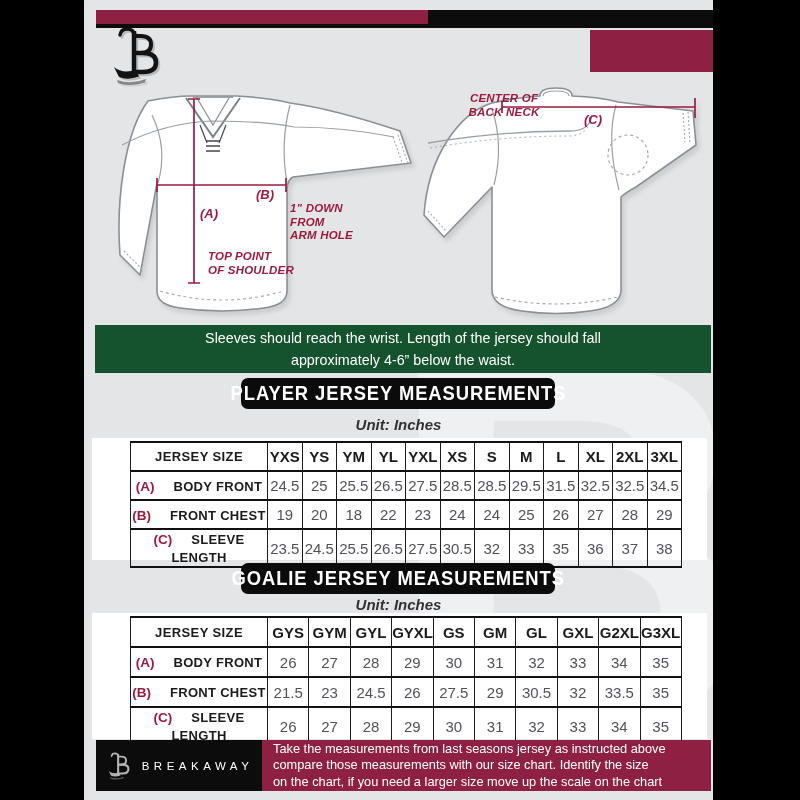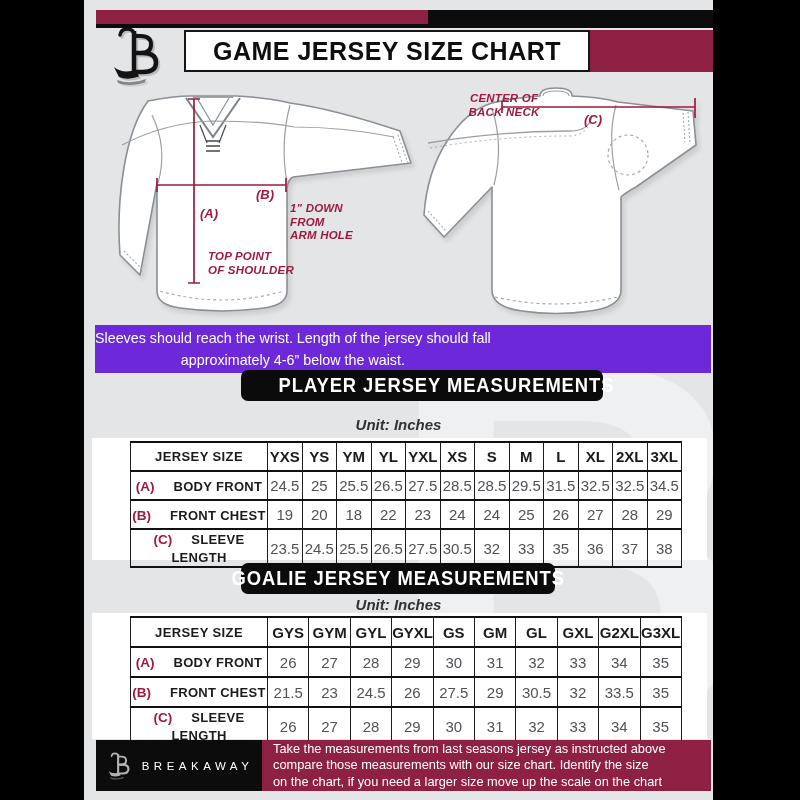--- a/index.html
+++ b/index.html
@@ -30,30 +30,30 @@
   .ann-key{font-weight:bold;font-size:13px;font-style:italic;}
   .ann-note{font-weight:bold;font-size:11.5px;line-height:13.5px;letter-spacing:0.2px;margin-top:24px;}
   .ann-a-key{left:116px;top:138px;}
   .ann-a-note{left:124px;top:158px;}
   .ann-b-key{left:172px;top:119px;}
   .ann-b-note{left:206px;top:110px;}
   .ann-c-note{left:350px;top:0;width:140px;text-align:center;}
   .ann-c-key{left:500px;top:44px;}
 
   
-  .notice{left:11px;top:325px;width:616px;height:48px;background:#6d28d9;
-          display:flex;align-items:center;justify-content:flex-start;}
+  .notice{left:11px;top:325px;width:616px;height:48px;background:#14532d;
+          display:flex;align-items:center;justify-content:center;}
   .notice div{color:#fff;font-size:14.3px;line-height:22px;text-align:center;white-space:pre-line;}
 
   
   .band{width:314px;height:31px;background:#0b0b0b;border-radius:7px;
         display:flex;align-items:center;justify-content:center;}
   .band span{color:#fff;font-weight:bold;font-size:20px;letter-spacing:1px;
              display:inline-block;transform:scaleX(0.92);white-space:nowrap;}
-  .band-player{left:157px;top:370px;padding-left:48px;}
+  .band-player{left:157px;top:378px;}
   .band-goalie{left:157px;top:563px;}
   .unit{left:0;width:629px;text-align:center;font-size:15px;font-weight:bold;
         font-style:italic;color:#313134;}
   .unit-player{top:416px;}
   .unit-goalie{top:596px;}
   .panel{background:#fff;}
   .panel-player{left:8px;top:438px;width:615px;height:122px;}
   .panel-goalie{left:8px;top:613px;width:615px;height:126px;}
   table{border-collapse:collapse;table-layout:fixed;width:551px;background:transparent;}
   .table-player{left:46px;top:441px;}
@@ -91,23 +91,20 @@
 
   <svg class="logo" viewBox="0 0 64 64" style="color:#131313">
     <path d="M28,11 Q28,5 21,5 Q15,5 14,11" stroke="currentColor" stroke-width="3.5" fill="none" stroke-linecap="round"></path>
     <path d="M28,7 L28,47" stroke="currentColor" stroke-width="4.5" fill="none"></path>
     <path d="M28,12 L35,12 Q45,12 45,20.5 Q45,29 35,29 L28,29" stroke="currentColor" stroke-width="4" fill="none"></path>
     <path d="M28,29 L37,29 Q50,29 50,38.5 Q50,48 37,48 L29,48" stroke="currentColor" stroke-width="4.5" fill="none"></path>
     <path d="M30,46 Q16,50 8,43 L13,53 Q22,56.5 33,52.5 Z" fill="currentColor"></path>
     <path d="M11,56 Q25,61 40,55 L39,58.5 Q24,63 12,59 Z" fill="currentColor" opacity="0.45"></path>
   </svg>
 
-  <div class="title-band">
-    <span>GAME JERSEY SIZE CHART</span>
-  </div>
   <div class="title-maroon"></div>
 
   <div class="diagram">
 
     <svg class="svg-front" width="332" height="235" viewBox="0 0 332 235">
       <path d="M54,8 Q80,3 96,3 L142,3 Q178,5 196,10 Q240,16 306,38 L317,70 L199,84 Q194,86 193,96 L193,198 Q193,212 170,215 Q128,221 86,215 Q63,212 63,198 L63,90 L46,182 L26,162 C22,110 30,40 54,8 Z" fill="#ffffff" stroke="#8b9096" stroke-width="1.6" stroke-linejoin="round"></path>
       <path d="M99,4 L139,4 L131,14 L107,14 Z" fill="#b4b6b9" stroke="#8b9096" stroke-width="1"></path>
       <path d="M92,5 L119,44 L146,5" fill="#fff" stroke="#7d8287" stroke-width="2"></path>
       <path d="M103,5 L119,32 L135,5" fill="none" stroke="#8b9096" stroke-width="1.2"></path>
       <path d="M112,48 L126,48 M112,53 L126,53 M112,58 L126,58" stroke="#44474b" stroke-width="1.4" fill="none"></path>

